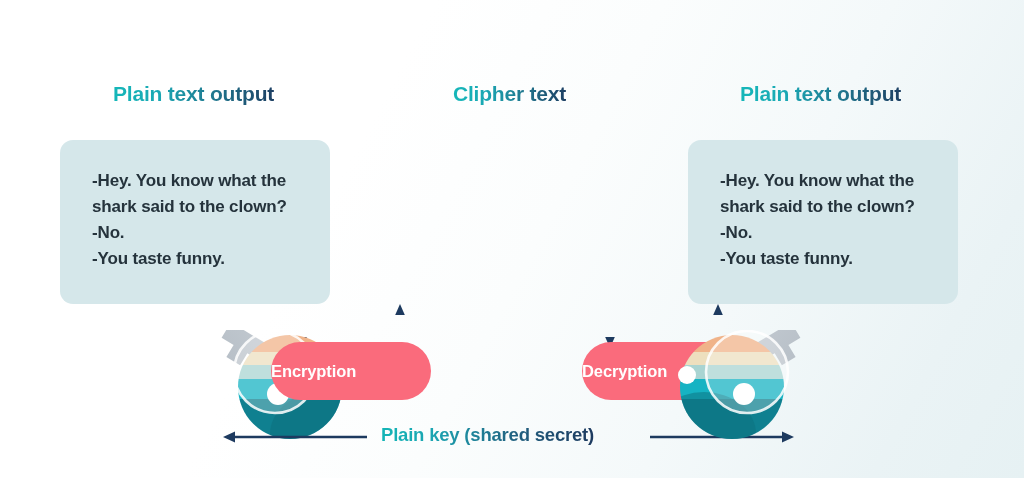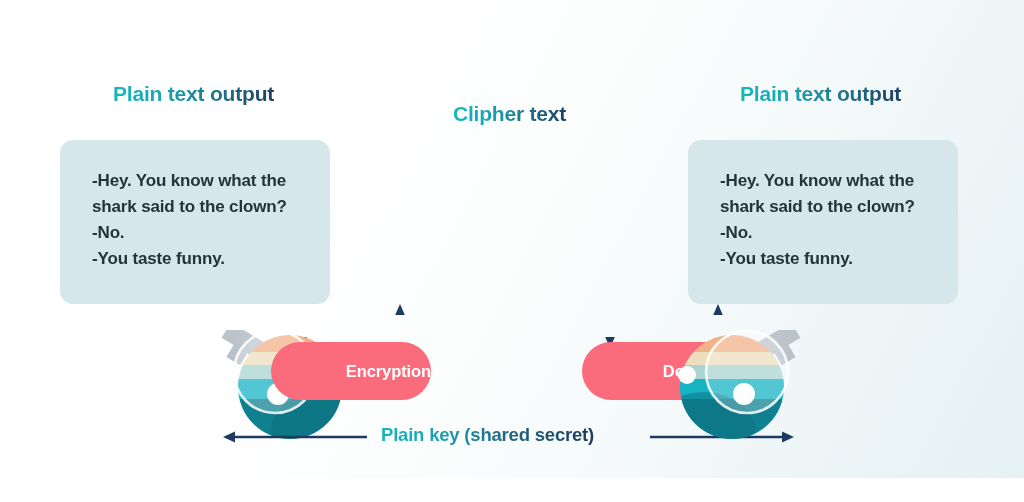--- a/index.html
+++ b/index.html
@@ -35,21 +35,21 @@
     font-weight: bold;
     letter-spacing: -0.2px;
     white-space: nowrap;
     background: linear-gradient(90deg, #15b7b9 0%, #1aa8b4 28%, #20788f 62%, #1d3f63 100%);
     -webkit-background-clip: text;
     background-clip: text;
     color: transparent;
     -webkit-text-fill-color: transparent;
   }
   #title-1 { left: 113px; top: 82px; }
-  #title-2 { left: 453px; top: 82px; margin-top: 20px; }
+  #title-2 { left: 453px; top: 82px; }
   #title-3 { left: 740px; top: 82px; }
 
   
   .card {
     position: absolute;
     top: 140px;
     height: 164px;
     background: #d5e7ea;
     border-radius: 13px;
     box-sizing: border-box;
@@ -84,21 +84,21 @@
   #arrow-out-2 { left: 712px; top: 303px; }
 
   
   .pill {
     position: absolute;
     height: 58px;
     border-radius: 29px;
     background: #fa6b7c;
     display: flex;
     align-items: center;
-    justify-content: flex-end;
+    justify-content: flex-start;
   }
   #pill-encryption { left: 271px; top: 342px; width: 160px; }
   #pill-decryption { left: 582px; top: 342px; width: 166px; }
 
   .pill-label {
     color: #ffffff;
     font-size: 16.5px;
     font-weight: bold;
     letter-spacing: -0.1px;
   }

